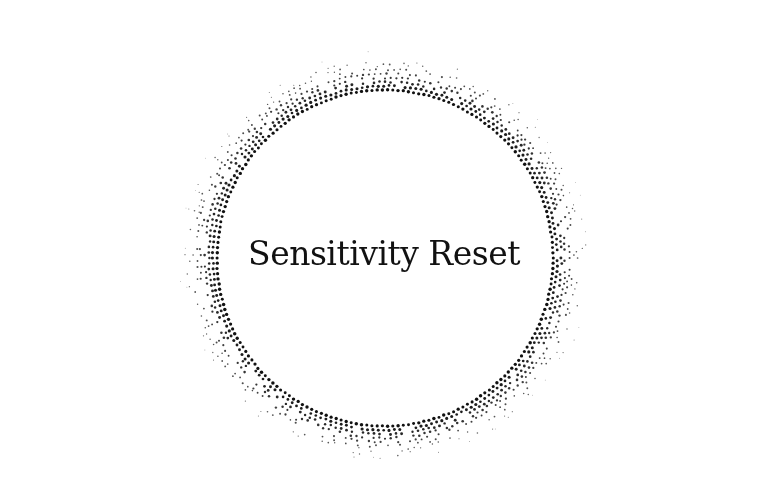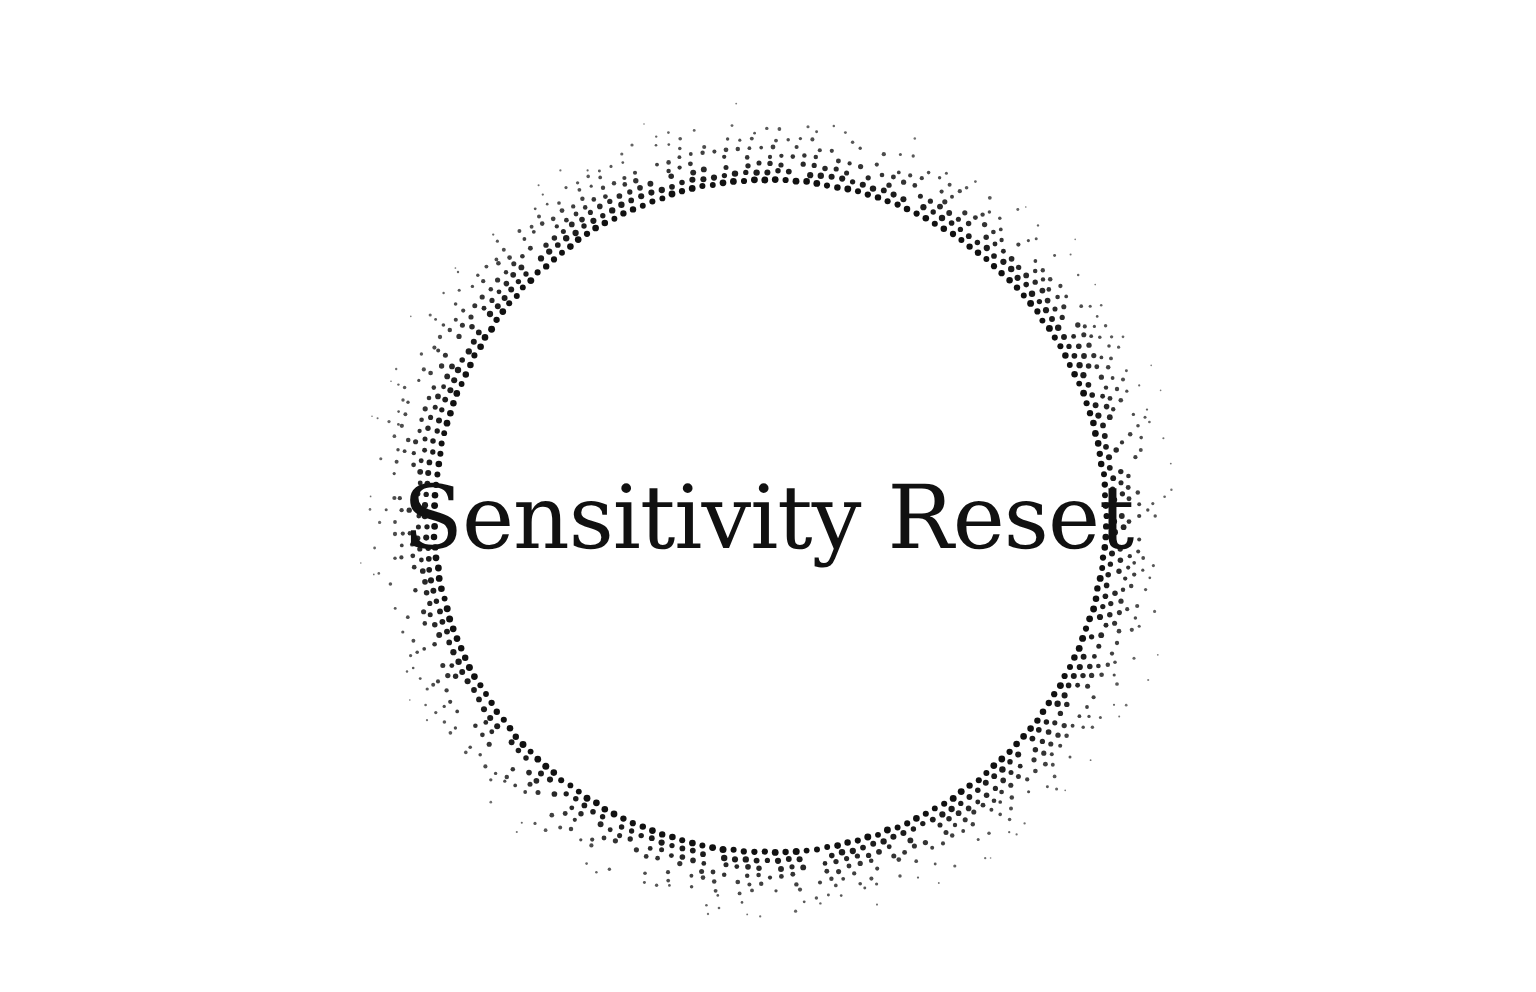--- a/index.html
+++ b/index.html
@@ -1,20 +1,20 @@
 <!DOCTYPE html>
 <html><head>
 <meta charset="utf-8">
 <style>
   html, body { margin:0; padding:0; background:#ffffff; }
   body { width:768px; height:496px; position:relative; overflow:hidden; }
   #ring { position:absolute; left:0; top:0; }
   .title {
     position:absolute; left:0; width:768px; top:234px; text-align:center;
-    font-family:"DejaVu Serif", serif; font-size:44px; color:#111111;
+    font-family:"DejaVu Serif", serif; font-size:33px; color:#111111;
     letter-spacing:-0.5px;
   }
 </style>
 </head>
 <body>
 
 <svg id="ring" width="768" height="496" viewBox="0 0 768 496">
     <circle cx="553.3" cy="258.0" r="1.54" fill="#111111" opacity="1.00"></circle>
     <circle cx="553.1" cy="263.2" r="1.61" fill="#111111" opacity="1.00"></circle>
     <circle cx="552.9" cy="268.5" r="1.68" fill="#111111" opacity="1.00"></circle>

